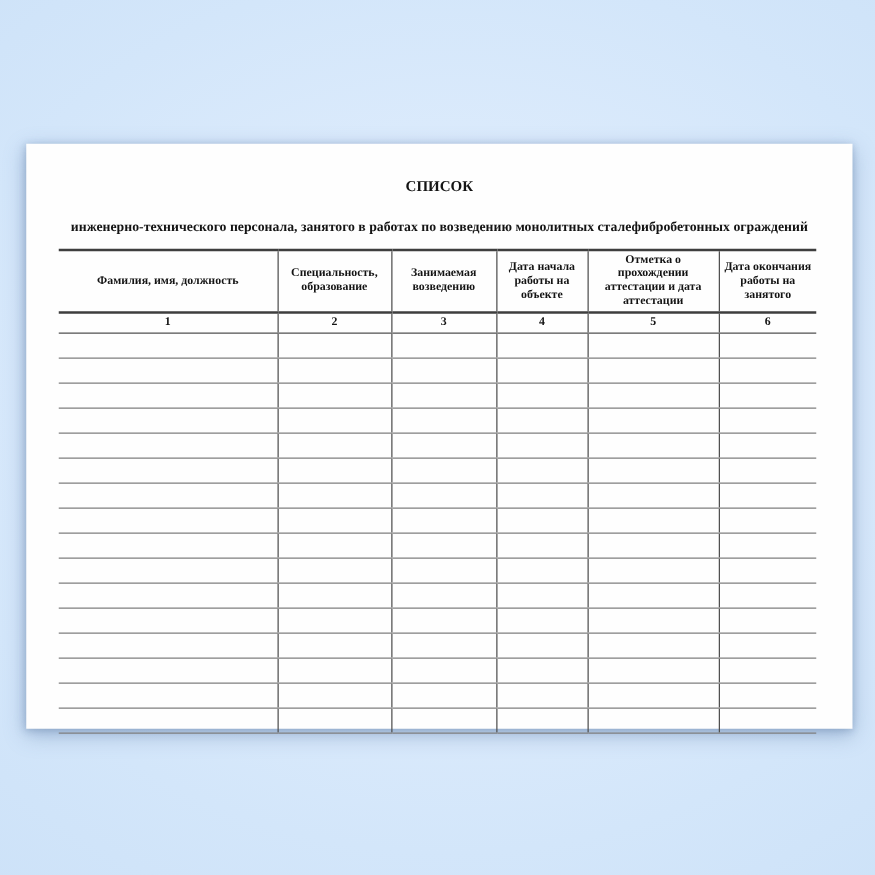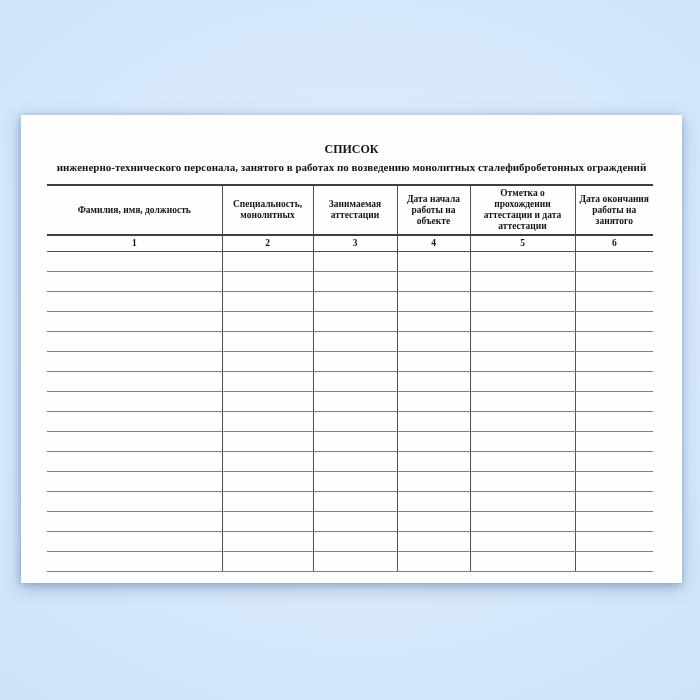--- a/index.html
+++ b/index.html
@@ -26,21 +26,21 @@
   }
   .doc-title {
     margin-top: 27px;
     text-align: center;
     font-weight: bold;
     font-size: 12px;
     line-height: 14px;
     color: var(--text, #141414);
   }
   .doc-subtitle {
-    margin-top: 4px;
+    margin-top: 19px;
     text-align: center;
     font-weight: bold;
     font-size: 11px;
     line-height: 14px;
     white-space: nowrap;
     color: var(--text, #141414);
   }
   table.doc-table {
     margin: 10px 0 0 26px;
     border-collapse: collapse;
@@ -100,22 +100,22 @@
           <col>
           <col>
           <col>
           <col>
           <col>
           <col>
         </colgroup>
       <thead>
           <tr class="header-row">
             <th>Фамилия, имя, должность</th>
-            <th>Специальность, монолитных</th>
-            <th>Занимаемая аттестации</th>
+            <th>Специальность, образование</th>
+            <th>Занимаемая возведению</th>
             <th>Дата начала работы на объекте</th>
             <th>Отметка о прохождении аттестации и дата аттестации</th>
             <th>Дата окончания работы на занятого</th>
           </tr>
         </thead>
       <tbody>
           <tr class="number-row">
             <td>1</td>
             <td>2</td>
             <td>3</td>

